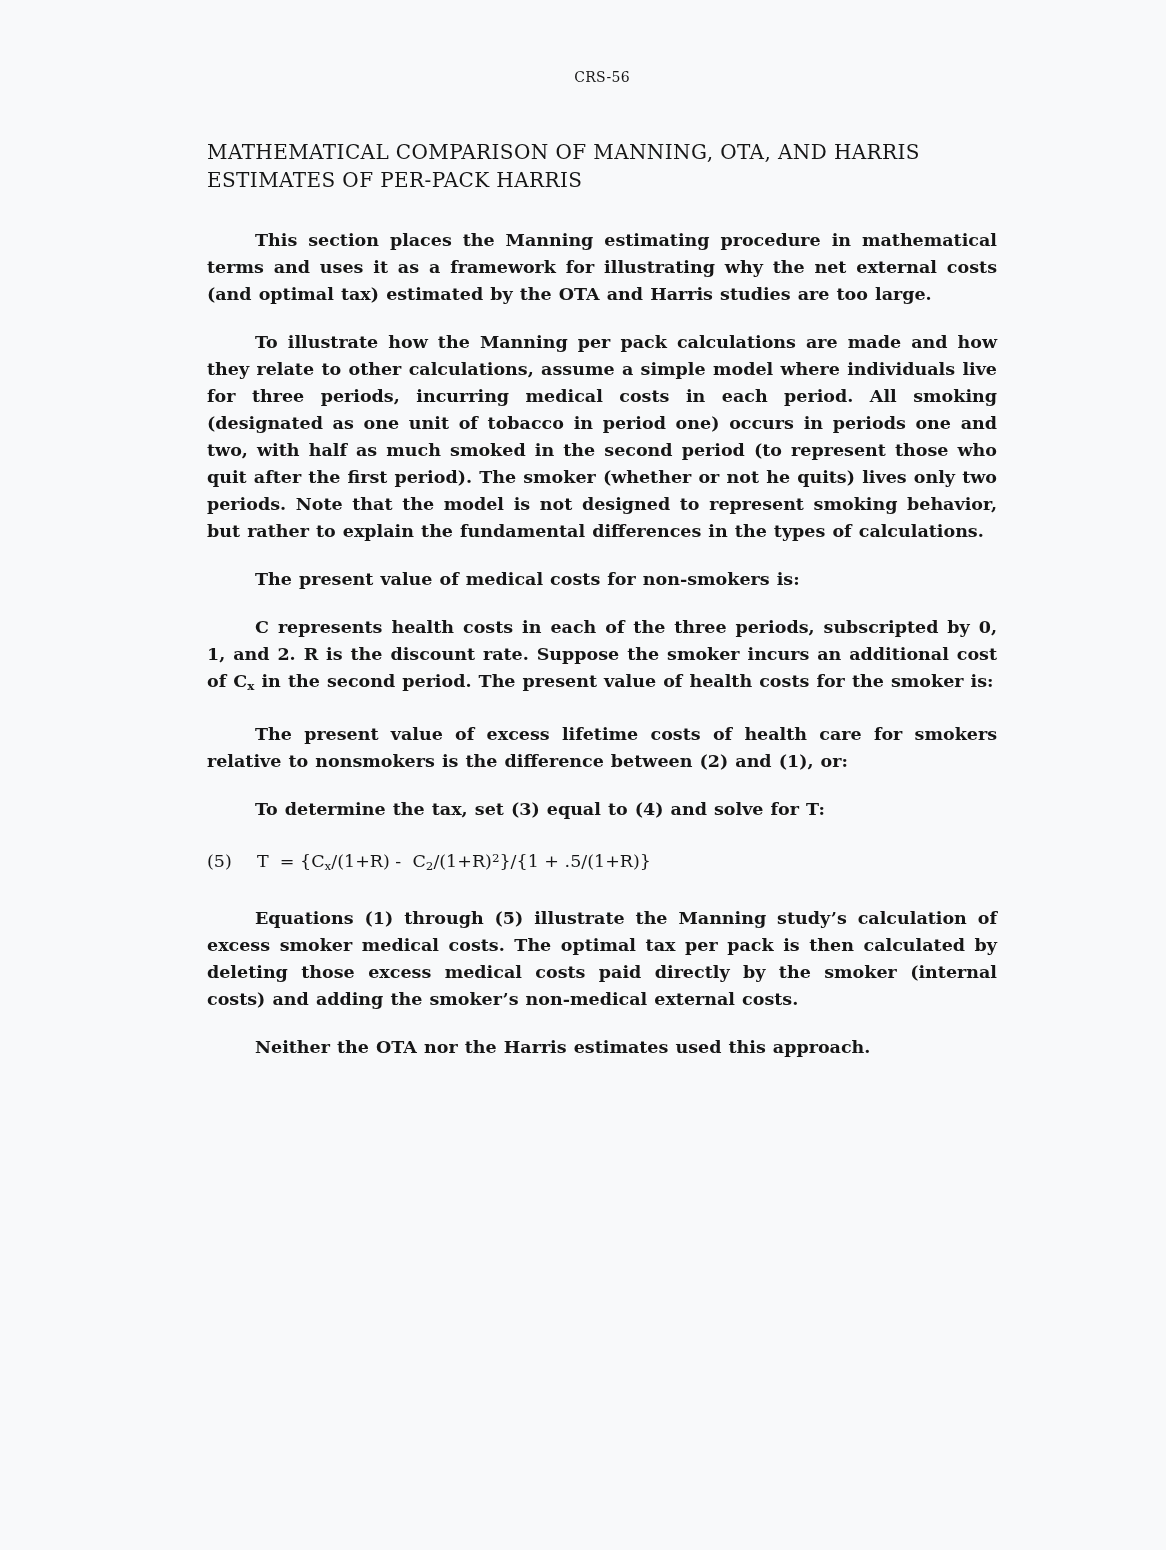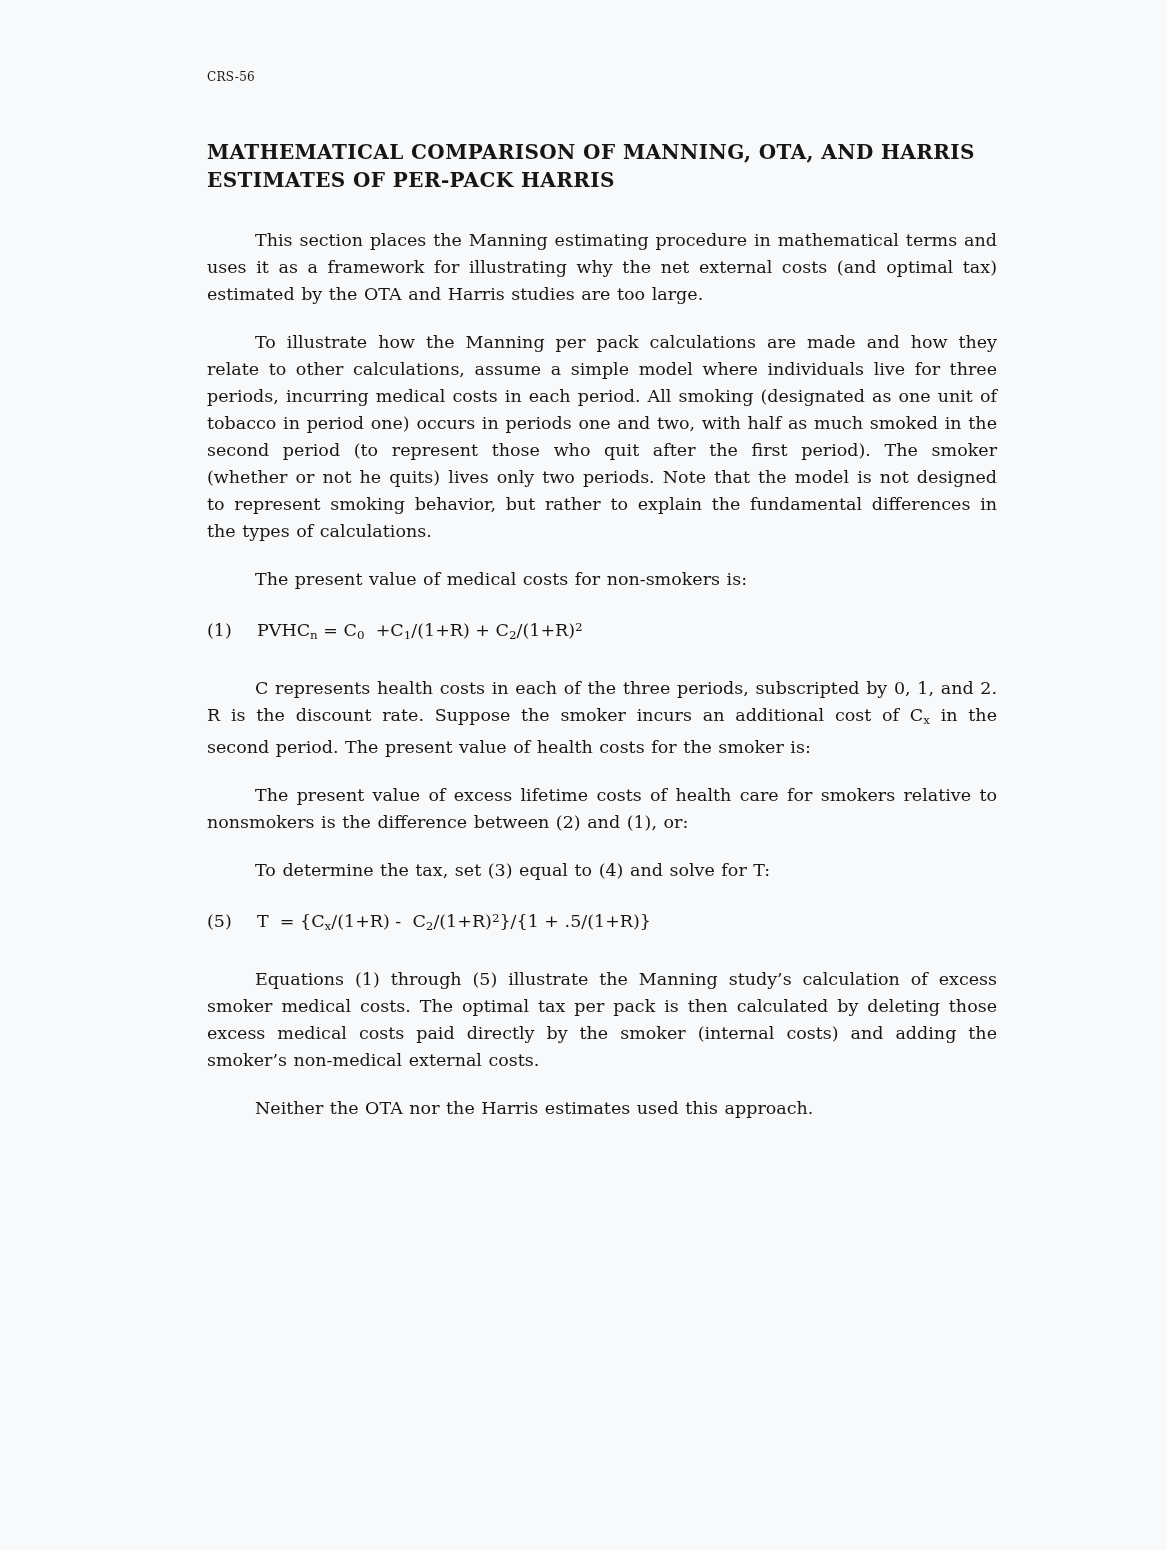--- a/index.html
+++ b/index.html
@@ -12,39 +12,41 @@
     width: 1166px;
     height: 1550px;
     box-sizing: border-box;
     background: #f8f9fa;
     color: #161616;
     font-family: "DejaVu Serif", "Liberation Serif", serif;
     padding: 66px 169px 0 207px;
     overflow: hidden;
   }
   .page-number {
-    font-size: 12px;
+    text-align: center;
+    font-size: 14px;
     line-height: 22px;
     margin: 0 0 50px 0;
     letter-spacing: 0.3px;
   }
   .title {
     font-size: 20px;
-    font-weight: bold;
+    font-weight: normal;
     line-height: 28px;
     letter-spacing: 0.4px;
     margin: 0 0 33px 0;
   }
   .para {
     font-size: 17.5px;
     line-height: 27px;
     text-align: justify;
     text-indent: 48px;
     margin: 0 0 21px 0;
     word-spacing: 1px;
+    font-weight: bold;
   }
   .equation {
     font-size: 17.5px;
     line-height: 27px;
     margin: 3px 0 25px 0;
     white-space: pre;
   }
   .eq-num {
     display: inline-block;
     width: 50px;
@@ -68,21 +70,20 @@
   <h1 class="title"><span>MATHEMATICAL COMPARISON OF MANNING, OTA, AND HARRIS</span><br><span>ESTIMATES OF PER-PACK HARRIS</span></h1>
 
   <main>
 
     <p class="para">This section places the Manning estimating procedure in mathematical terms and uses it as a framework for illustrating why the net external costs (and optimal tax) estimated by the OTA and Harris studies are too large.</p>
 
     <p class="para">To illustrate how the Manning per pack calculations are made and how they relate to other calculations, assume a simple model where individuals live for three periods, incurring medical costs in each period. All smoking (designated as one unit of tobacco in period one) occurs in periods one and two, with half as much smoked in the second period (to represent those who quit after the first period). The smoker (whether or not he quits) lives only two periods. Note that the model is not designed to represent smoking behavior, but rather to explain the fundamental differences in the types of calculations.</p>
 
     <p class="para">The present value of medical costs for non-smokers is:</p>
 
-    <div class="equation"><span class="eq-num">(1)</span><span class="eq-body">PVHC<span class="sub">n</span> = C<span class="sub">0</span>  +C<span class="sub">1</span>/(1+R) + C<span class="sub">2</span>/(1+R)<span class="sup">2</span></span></div>
 
     <p class="para">C represents health costs in each of the three periods, subscripted by 0, 1, and 2. R is the discount rate. Suppose the smoker incurs an additional cost of C<span class="sub">x</span> in the second period. The present value of health costs for the smoker is:</p>
 
 
     <p class="para">The present value of excess lifetime costs of health care for smokers relative to nonsmokers is the difference between (2) and (1), or:</p>
 
 
 
 
     <p class="para">To determine the tax, set (3) equal to (4) and solve for T:</p>

